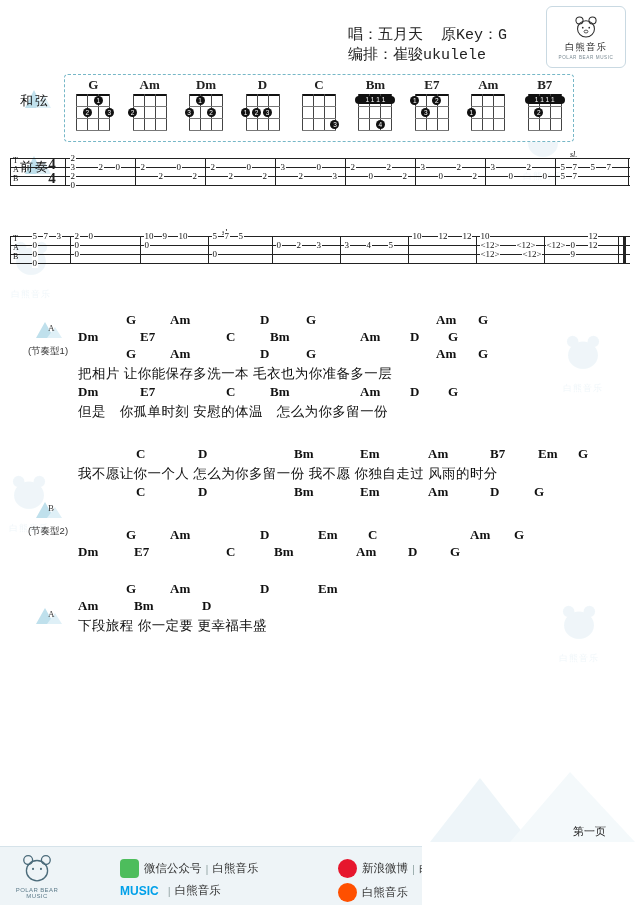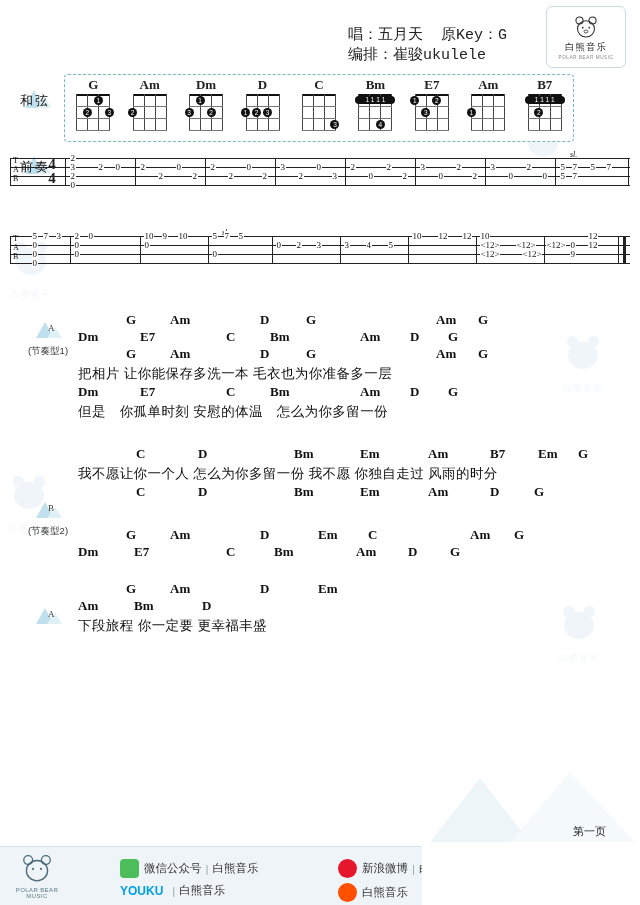--- a/index.html
+++ b/index.html
@@ -626,21 +626,21 @@
     </div>
 
     <div class="fitem" style="left:120px;top:12px;">
       <span class="ic" style="background:#4dbd5c"></span>
       <span>微信公众号</span>
       <span class="sep">|</span>
       <span>白熊音乐</span>
     </div>
 
     <div class="fitem" style="left:120px;top:36px;">
-      <span style="color:#00a0e9;font-weight:bold;font-size:12px;margin-right:5px">YOUKU</span>
+      <span style="color:#00a0e9;font-weight:bold;font-size:12px;margin-right:5px">MUSIC</span>
       <span class="sep">|</span>
       <span>白熊音乐</span>
     </div>
 
     <div class="fitem" style="left:338px;top:12px;">
       <span class="ic" style="background:#e6162d;border-radius:50%"></span>
       <span>新浪微博</span>
       <span class="sep">|</span>
       <span>白熊音乐</span>
     </div>

